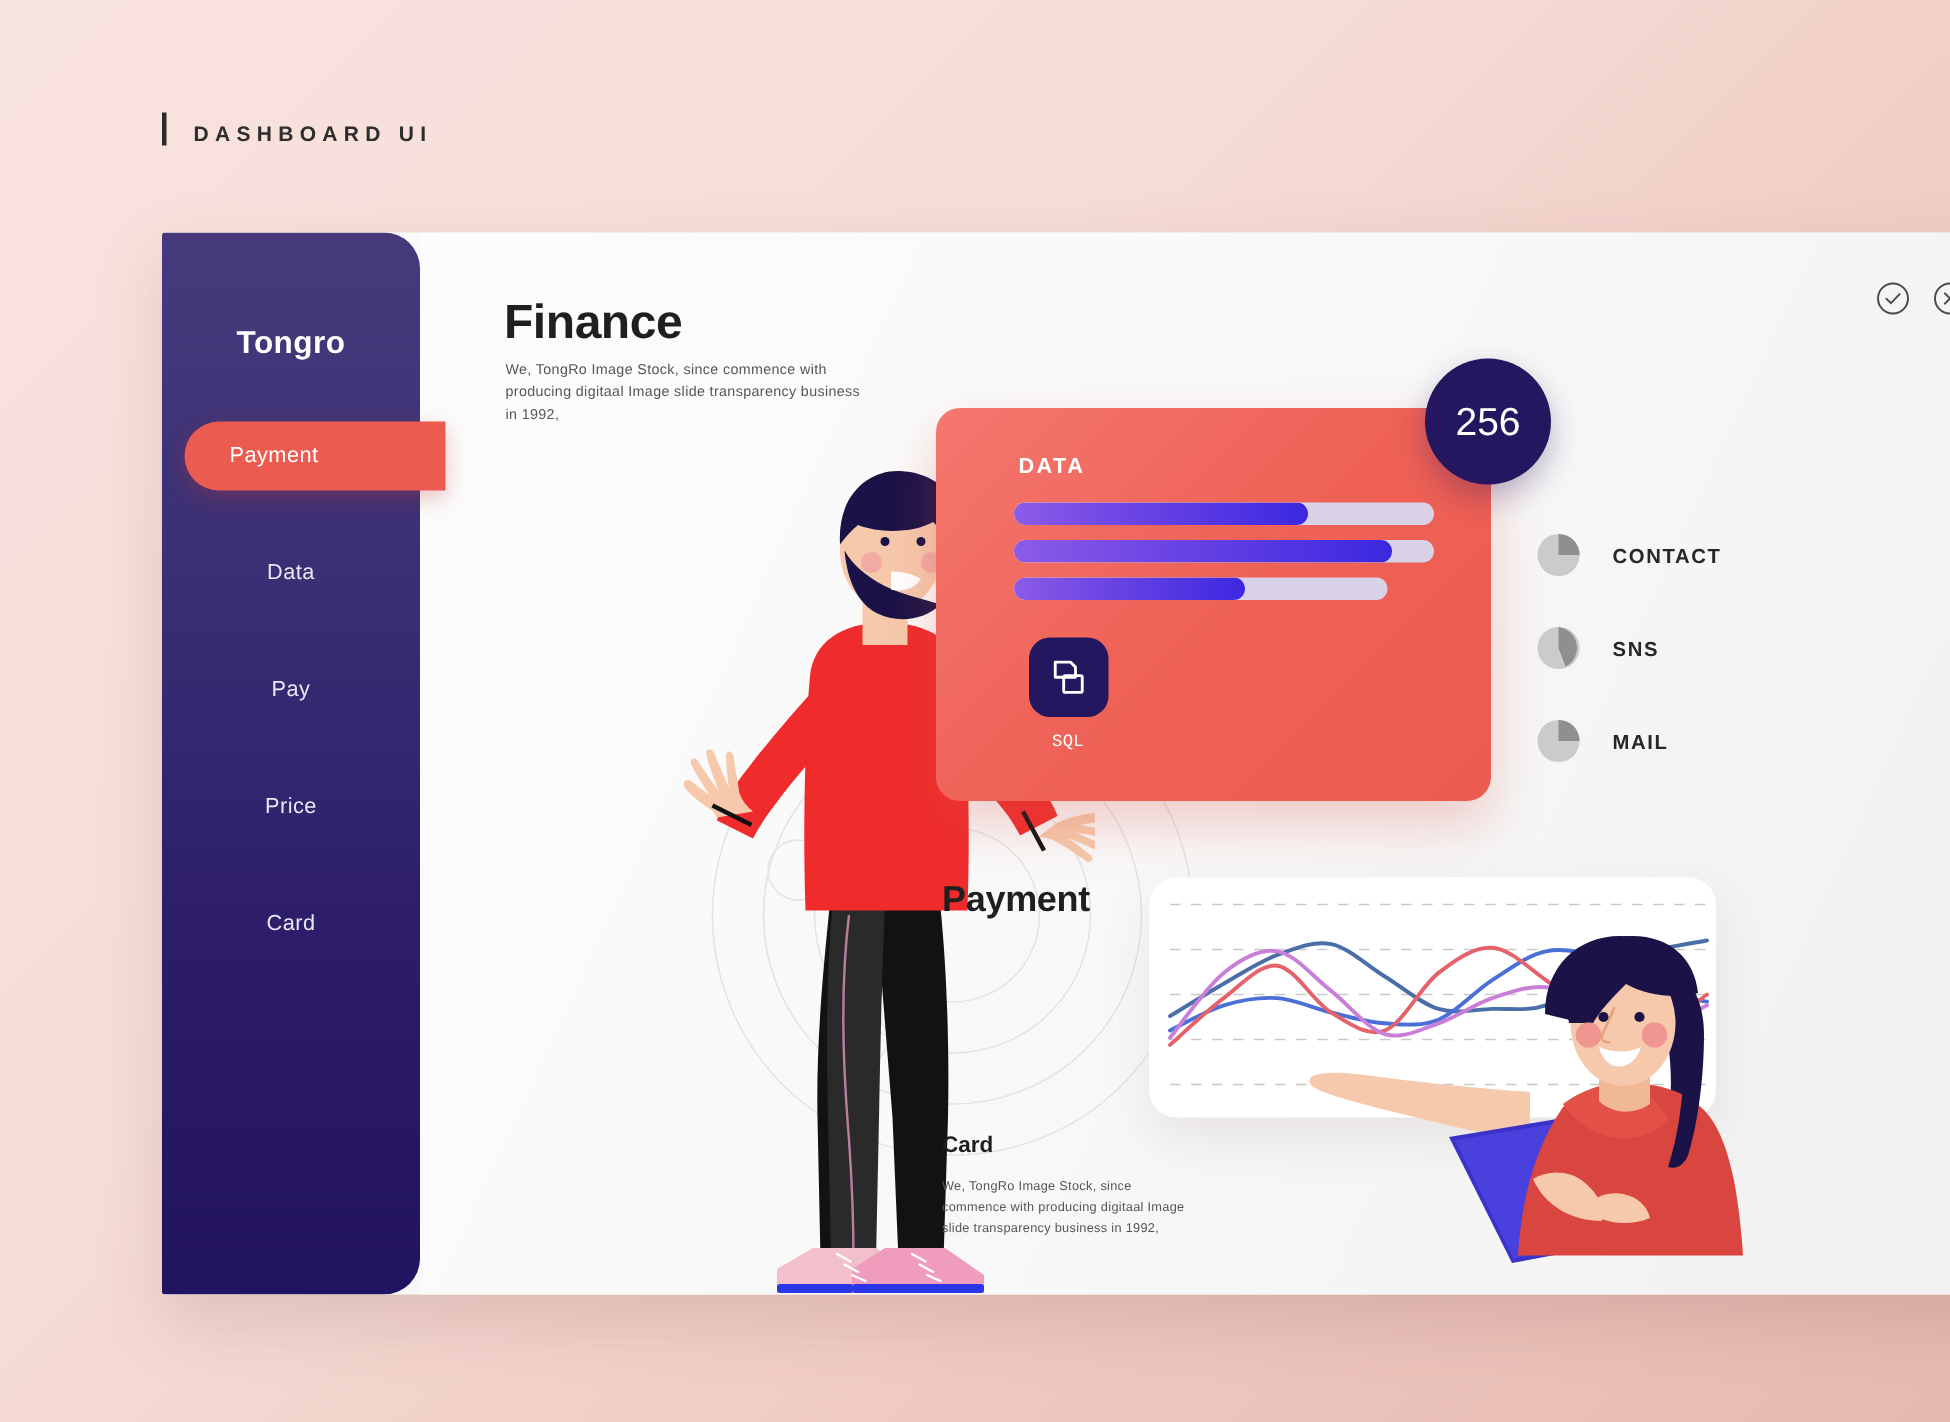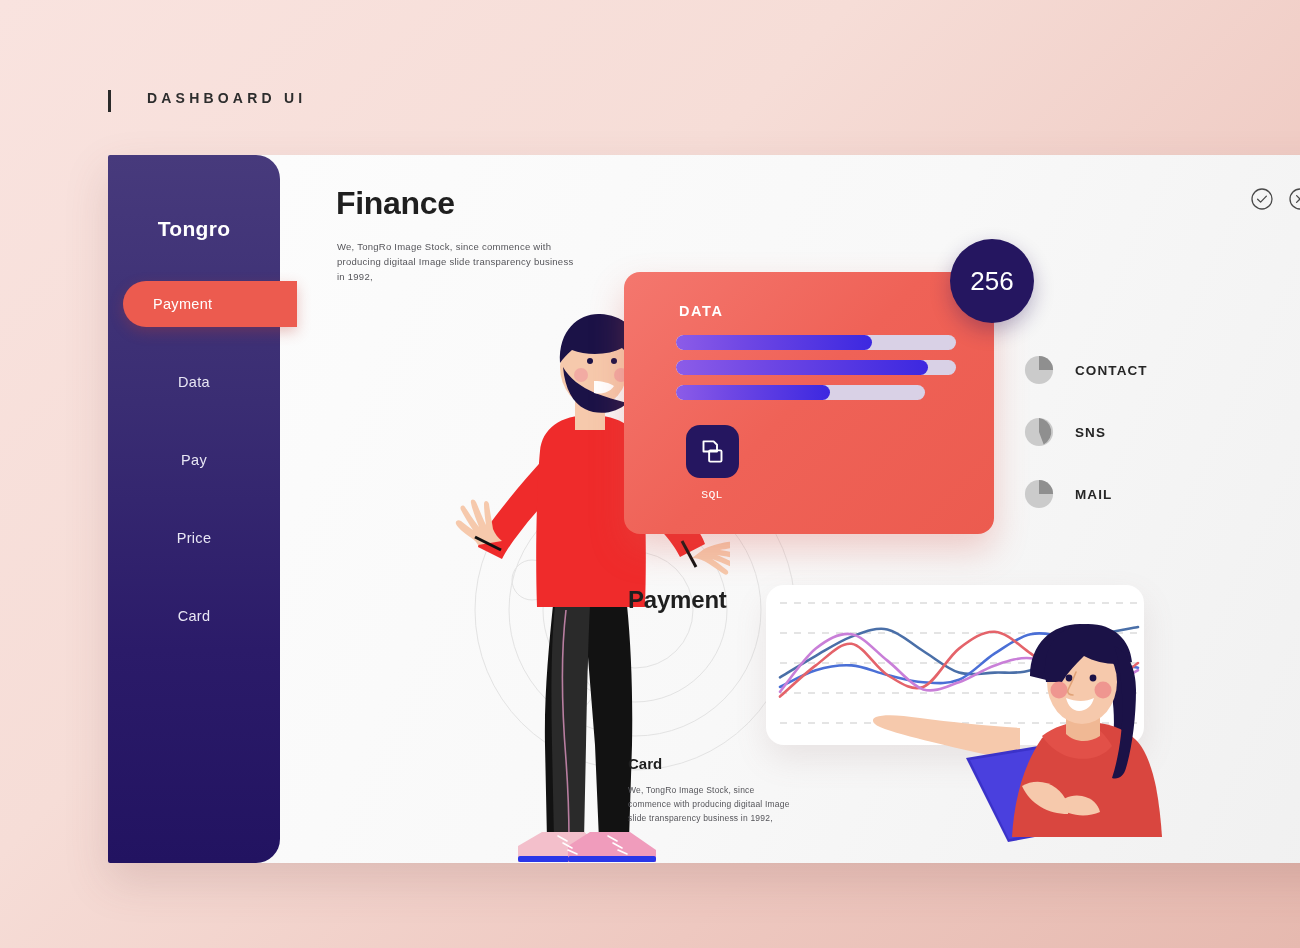--- a/index.html
+++ b/index.html
@@ -8,22 +8,22 @@
     overflow: hidden;
     font-family: "Liberation Sans", sans-serif;
   }
   body {
     background: linear-gradient(135deg, #f9e3df 0%, #f6ddd7 38%, #eec8c0 72%, #e6b9af 100%);
     position: relative;
   }
 
   
   .page-header {
-    position: absolute; left: 108px; top: 90px;
-    display: flex; align-items: flex-start; gap: 36px;
+    position: absolute; left: 108px; top: 75px;
+    display: flex; align-items: flex-end; gap: 18px;
   }
   .header-bar { width: 3px; height: 22px; background: #2a2a2a; display:block; }
   .header-title {
     font-size: 14px; font-weight: 700; letter-spacing: 4.2px;
     color: #2d2d2d;
   }
 
   
   .app-window {
     position: absolute; left: 108px; top: 155px;
@@ -72,21 +72,21 @@
   }
 
   
   .rings { position: absolute; left: 190px; top: 290px; width: 330px; height: 330px; pointer-events:none; }
 
   
   .man { position: absolute; left: 170px; top: 150px; width: 280px; height: 560px; }
 
   
   .finance-title {
-    position: absolute; left: 56px; top: 30px;
+    position: absolute; left: 56px; top: 41px;
     font-size: 32px; font-weight: 600; color: #1f1f1f; letter-spacing: -.3px;
   }
   .finance-desc {
     position: absolute; left: 57px; top: 84px; width: 240px;
     font-size: 9.5px; line-height: 15px; color: #55555a; letter-spacing: .25px;
   }
 
   
   .topicons {
     position: absolute; right: 40px; top: 32px; display: flex; gap: 14px;

